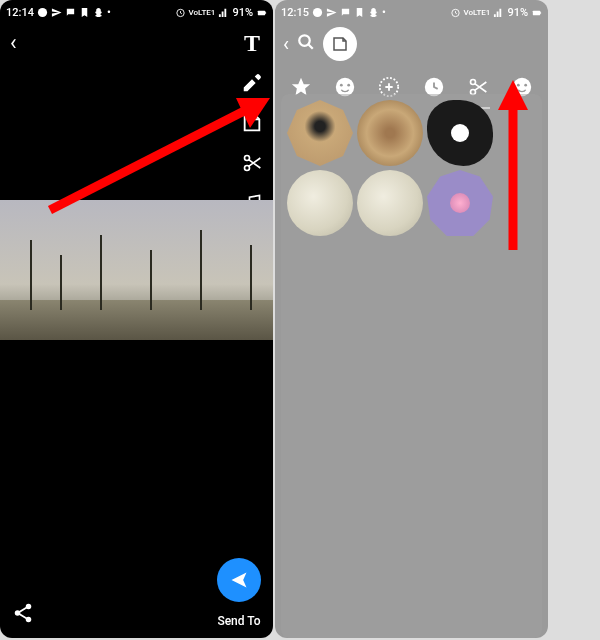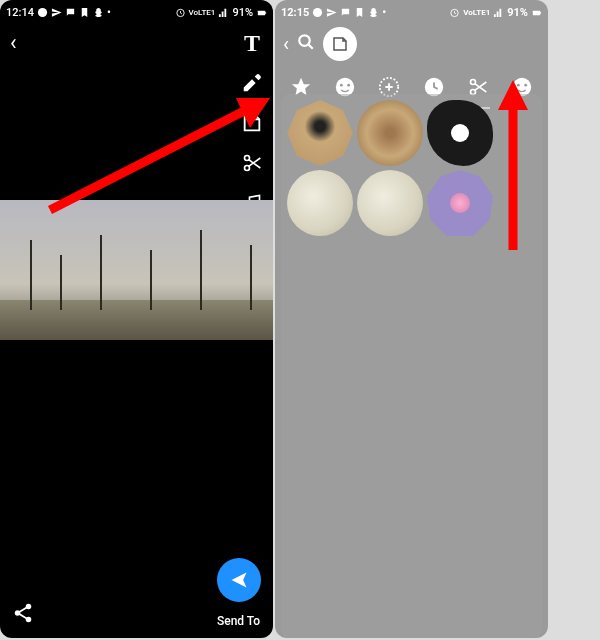--- a/index.html
+++ b/index.html
@@ -4,21 +4,21 @@
 <style>
   * { box-sizing: border-box; margin: 0; padding: 0; }
   body { width: 600px; height: 640px; background: #ddd; font-family: -apple-system, Roboto, sans-serif; overflow: hidden; }
   .wrap { display: flex; gap: 2px; }
   .phone { width: 273px; height: 638px; position: relative; overflow: hidden; border-radius: 12px; }
   .phone.left { background: #000; }
   .phone.right { background: #9a9a9a; }
 
   
   .status { height: 24px; display: flex; justify-content: space-between; align-items: center; padding: 0 6px; color: #fff; font-size: 11px; font-weight: 500; }
-  .phone.right .status { color: #fff; font-weight: bold; }
+  .phone.right .status { color: #fff; }
   .status .l, .status .r { display: flex; align-items: center; gap: 3px; }
   .status svg { fill: #fff; }
   .smallicon { width: 11px; height: 11px; }
 
   
   .topbar-left { height: 36px; display: flex; align-items: center; padding: 0 10px; }
   .back { color: #fff; font-size: 22px; }
 
   
   .toolcol { position: absolute; right: 8px; top: 30px; display: flex; flex-direction: column; gap: 14px; align-items: center; }
@@ -34,21 +34,21 @@
   .ground { position: absolute; bottom: 0; left:0; right:0; height: 40px; background: linear-gradient(#8a8570, #5a5545); }
 
   
   .arrow { position: absolute; }
   .arrow-line { stroke: #ff0000; stroke-width: 9; fill: none; }
   .arrow-head { fill: #ff0000; }
 
   
   .bottom { position: absolute; bottom: 10px; left: 0; right: 0; display: flex; justify-content: space-between; align-items: flex-end; padding: 0 12px; }
   .share { color: #fff; }
-  .send { display: flex; flex-direction: column; gap: 12px; }
+  .send { display: flex; flex-direction: column; align-items: center; gap: 12px; }
   .send-btn { width: 44px; height: 44px; border-radius: 50%; background: #1e90ff; display: flex; align-items: center; justify-content: center; }
   .send-label { color: #fff; font-size: 12px; font-weight: 500; }
 
   
   .searchbar { height: 40px; display: flex; align-items: center; padding: 0 8px; gap: 8px; }
   .searchbar .mag { color: #fff; font-size: 18px; font-weight: bold; }
   .searchbar input { flex: 1; background: transparent; border: none; color: #fff; font-size: 16px; outline: none; }
   .searchbar input::placeholder { color: #eee; }
   .sticker-btn { width: 34px; height: 34px; border-radius: 50%; background: #fff; display: flex; align-items: center; justify-content: center; }
 

